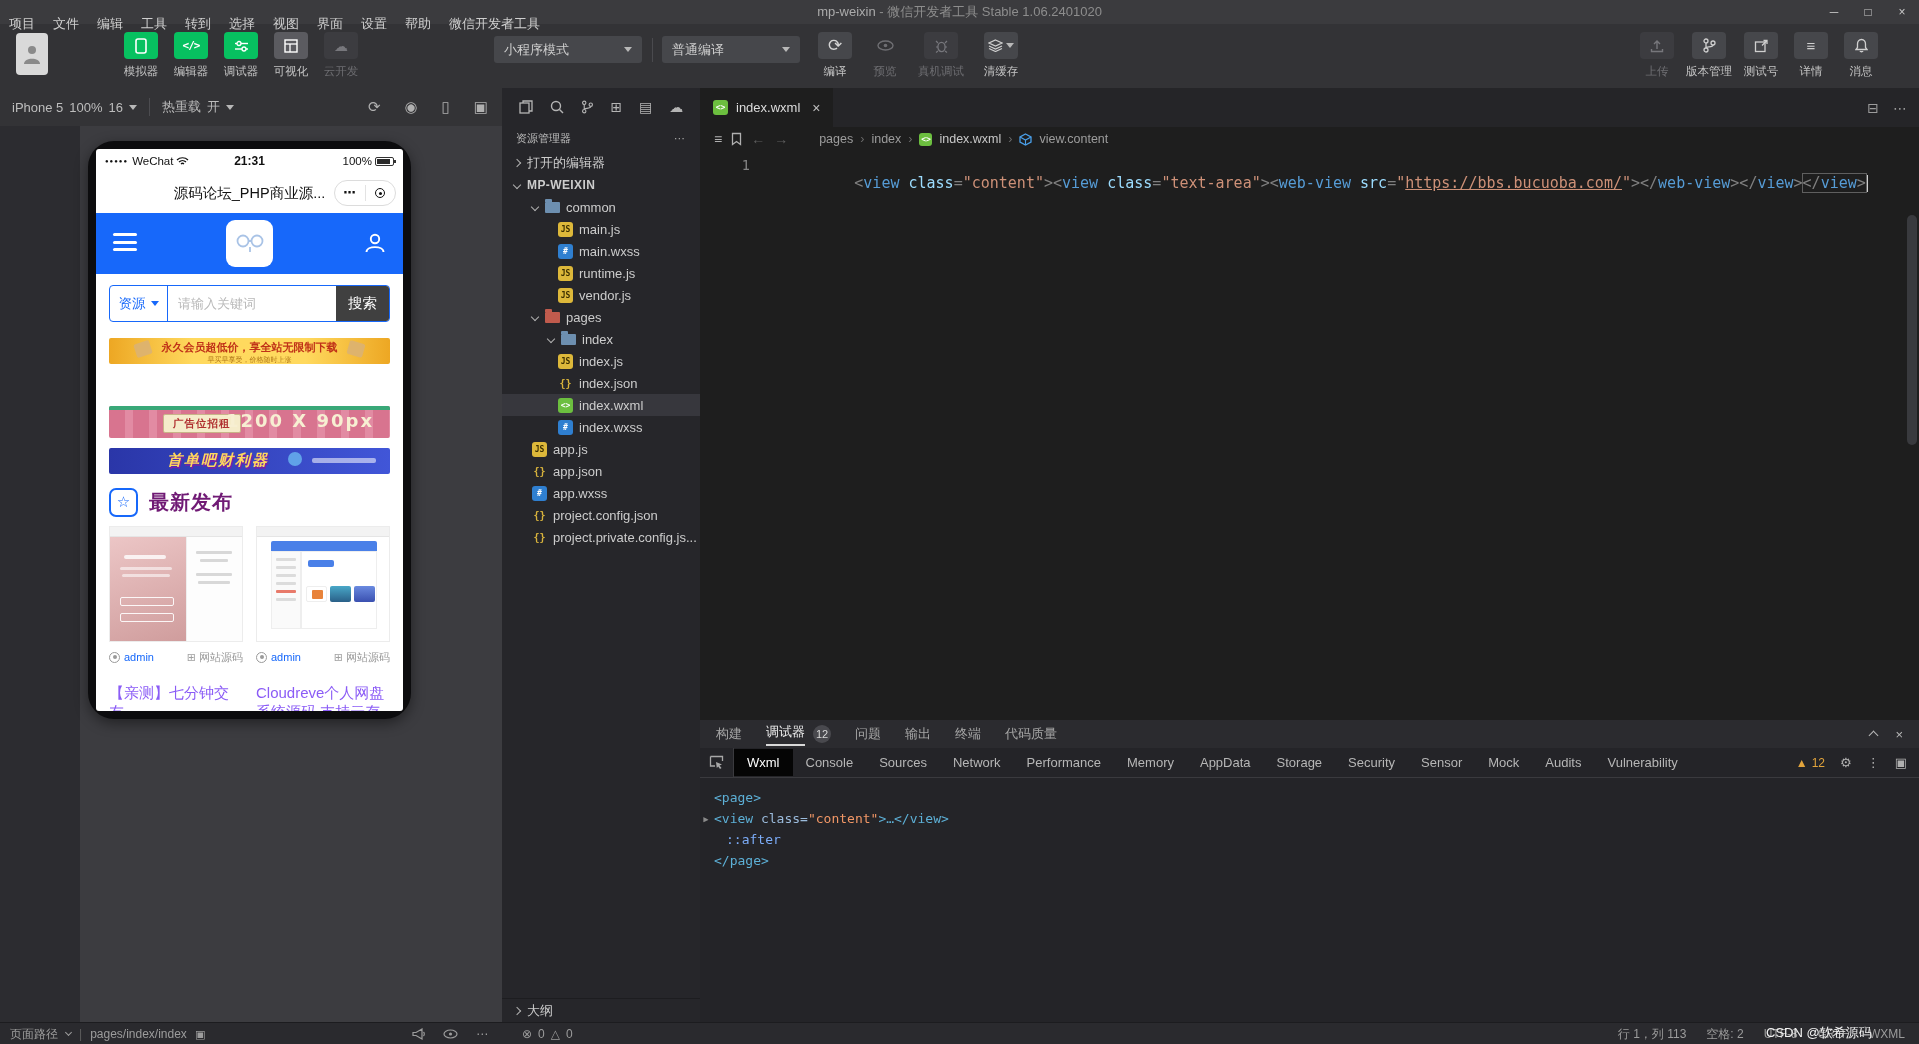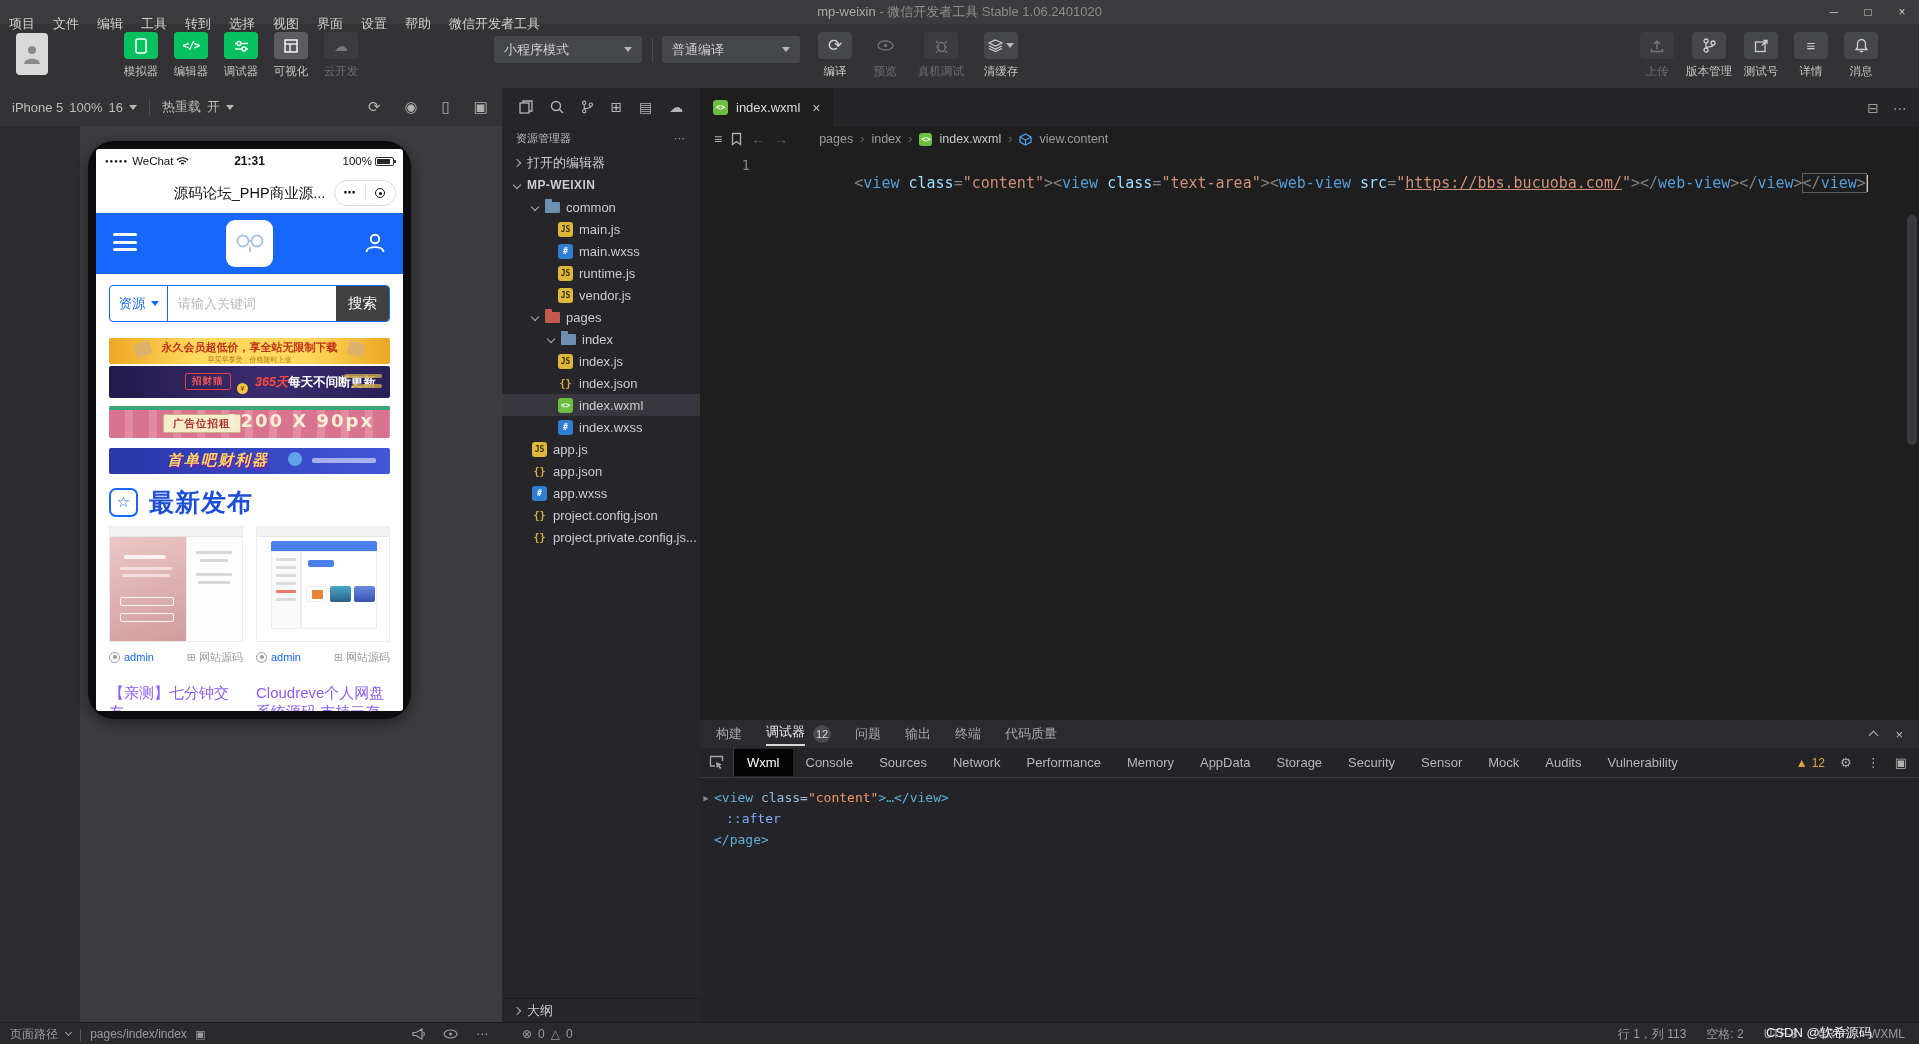--- a/index.html
+++ b/index.html
@@ -112,21 +112,21 @@
   .b3-size { position:absolute; right:16px; top:4px; color:#f7efd2; font:700 18px "DejaVu Sans",sans-serif; letter-spacing:2px; }
   #b4 { top:299px; height:26px; background:linear-gradient(90deg,#2a36a8,#4156d8); }
   .b4-txt { position:absolute; left:58px; top:3px; color:#ffd75e; font-size:15px; font-weight:900; font-style:italic;
     letter-spacing:2px; text-shadow:1px 1.5px 0 #7a1fa8; }
   .b4-sub { position:absolute; right:14px; top:10px; width:64px; height:5px; background:rgba(255,255,255,.55); border-radius:2px; }
   .b4-dot { position:absolute; right:88px; top:4px; width:14px; height:14px; border-radius:50%; background:#6ab8f0; opacity:.8; }
 
   .p-section { position:absolute; left:13px; top:337px; height:32px; display:flex; align-items:center; gap:11px; }
   .sec-icon { width:29px; height:29px; border:2px solid #1768fa; border-radius:7px; color:#1768fa; font-size:15px;
     display:flex; align-items:center; justify-content:center; }
-  .sec-title { font-size:25px; font-weight:700; color:#1d4ed8; letter-spacing:1px; }
+  .sec-title { font-size:20px; font-weight:700; color:#701a75; letter-spacing:1px; }
 
   .p-card { position:absolute; top:377px; width:134px; }
   #card1 { left:13px; } #card2 { left:160px; }
   .card-img { width:134px; height:116px; border:1px solid #ececec; position:relative; overflow:hidden; background:#fff; }
   
   .c1-left { position:absolute; left:0; top:10px; width:78px; height:106px; background:linear-gradient(160deg,#ecc6c6,#cf9c9c); }
   .c1-bar { position:absolute; height:4px; background:rgba(255,255,255,.8); border-radius:2px; }
   .c1-pill { position:absolute; height:9px; border:1px solid rgba(255,255,255,.9); border-radius:2px; }
   .c1-right { position:absolute; right:0; top:10px; width:56px; height:106px; background:#fdfdfd; border-left:1px solid #eee; }
   .c1-rbar { position:absolute; height:3px; background:#d8d8d8; border-radius:1px; }
@@ -489,30 +489,20 @@
               <span>请输入关键词</span>
             </span>
             <span class="btn">搜索</span>
           </div>
 
           <div class="p-banner" id="b1">
             <span class="stamp" style="left:26px"></span>
             <span class="stamp" style="right:26px;transform:rotate(16deg)"></span>
             <div class="l1">永久会员超低价，享全站无限制下载</div>
             <div class="l2">早买早享受，价格随时上涨</div>
-          </div>
-          <div class="p-banner" id="b2">
-            <span class="b2-face"><span class="b2-head"></span><span class="b2-body"></span></span>
-            <span class="b2-badge">招财猫</span>
-            <span class="b2-coin">¥</span>
-            <span class="b2-main">
-              <span class="hl">365天</span><span class="w">每天不间断更新</span>
-            </span>
-            <span class="b2-gold" style="top:8px"></span>
-            <span class="b2-gold" style="top:18px;width:30px"></span>
           </div>
           <div class="p-banner" id="b3">
             <span class="b3-sign">广告位招租</span>
             <span class="b3-size">1200 X 90px</span>
           </div>
           <div class="p-banner" id="b4">
             <span class="b4-txt">首单吧财利器</span>
             <span class="b4-dot"></span>
             <span class="b4-sub"></span>
           </div>
@@ -787,20 +777,21 @@
             <span>▲</span>
               <span>12</span>
           </span>
           <span style="color:#b0b0b0">⚙</span>
           <span style="color:#b0b0b0">⋮</span>
           <span style="color:#b0b0b0">▣</span>
         </span>
       </div>
 
       <div id="wxml-pane">
+        <div><span class="dt-tag">&lt;page&gt;</span></div>
         <div>
           <span class="dt-arrow">▸</span><span class="dt-tag">&lt;view</span><span class="dt-attr"> class=</span><span class="dt-str">"content"</span><span class="dt-tag">&gt;…&lt;/view&gt;</span>
         </div>
         <div class="ind"><span class="dt-pseudo">::after</span></div>
         <div><span class="dt-tag">&lt;/page&gt;</span></div>
       </div>
 
     </div>
   </div>
 </div>

